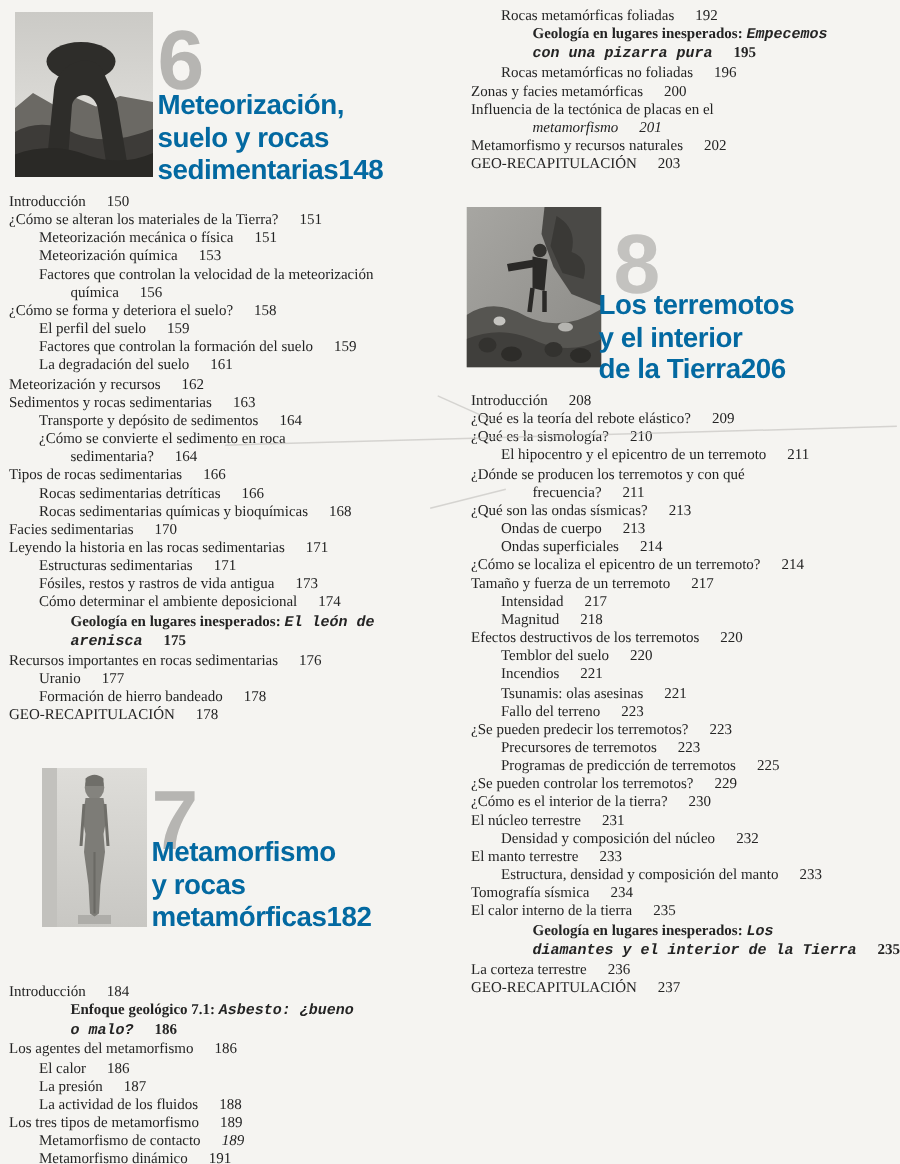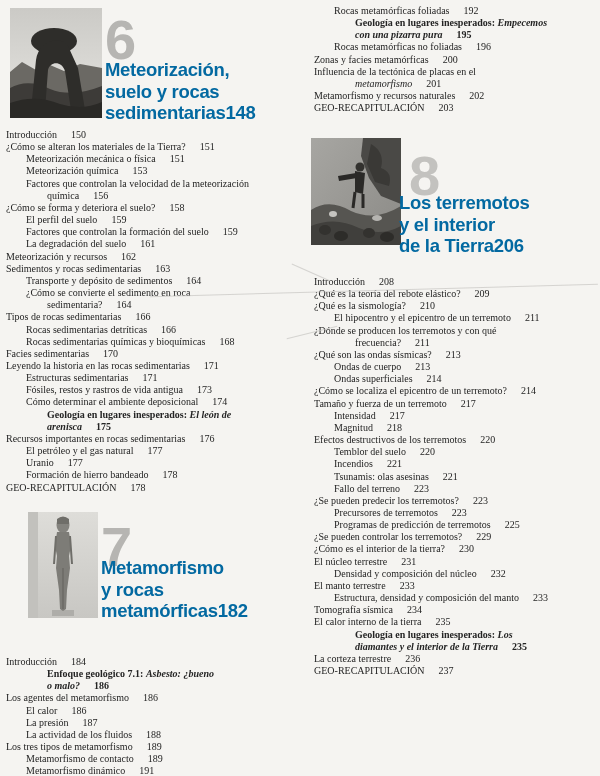--- a/index.html
+++ b/index.html
@@ -44,30 +44,30 @@
   .t-line.last{display:flex;}
 
   .toc-list{
     position:absolute;left:2px;width:288px;
     font-size:10px;line-height:12.15px;
   }
   .col2 .toc-list{left:6px;width:284px;}
   .l6{top:129px;}
   .l7a{top:656px;}
   .l7b{top:5px;}
-  .l8{top:276px;}
+  .l8{top:262px;}
 
   .toc-line{white-space:nowrap;}
   .ind1{padding-left:20px;}
   .ind2{padding-left:41px;}
   .seg.b{font-weight:bold;text-align:center;}
-  .seg.bi{font-weight:bold;font-style:italic;}
+  .seg.bi{font-weight:bold;font-style:italic;font-family:Liberation Mono, monospace;}
   .seg.i{font-style:italic;}
   .pg{margin-left:14px;}
-  .pg.i{text-align:center;}
+  .pg.i{font-style:italic;text-align:center;}
   .pg.b{font-weight:bold;}
 
   .artifact{position:absolute;background:#c3c2be;height:1px;opacity:.65;}
   .art1{left:150px;top:290px;width:448px;transform:rotate(-1.6deg);}
   .art2{left:290px;top:272px;width:42px;transform:rotate(24deg);}
   .art3{left:286px;top:332px;width:52px;transform:rotate(-14deg);}
 </style>
 </head>
 <body>
 
@@ -123,21 +123,20 @@
         <div class="toc-line ind1"><span class="seg n">Rocas sedimentarias detríticas</span><span class="pg ">166</span></div>
         <div class="toc-line ind1"><span class="seg n">Rocas sedimentarias químicas y bioquímicas</span><span class="pg ">168</span></div>
         <div class="toc-line ind0"><span class="seg n">Facies sedimentarias</span><span class="pg ">170</span></div>
         <div class="toc-line ind0"><span class="seg n">Leyendo la historia en las rocas sedimentarias</span><span class="pg ">171</span></div>
         <div class="toc-line ind1"><span class="seg n">Estructuras sedimentarias</span><span class="pg ">171</span></div>
         <div class="toc-line ind1"><span class="seg n">Fósiles, restos y rastros de vida antigua</span><span class="pg ">173</span></div>
         <div class="toc-line ind1"><span class="seg n">Cómo determinar el ambiente deposicional</span><span class="pg ">174</span></div>
         <div class="toc-line ind2"><span class="seg b">Geología en lugares inesperados: </span><span class="seg bi">El león de</span></div>
         <div class="toc-line ind2"><span class="seg bi">arenisca</span><span class="pg b">175</span></div>
         <div class="toc-line ind0"><span class="seg n">Recursos importantes en rocas sedimentarias</span><span class="pg ">176</span></div>
-        <div class="toc-line ind1"><span class="seg n">El petróleo y el gas natural</span><span class="pg ">177</span></div>
         <div class="toc-line ind1"><span class="seg n">Uranio</span><span class="pg ">177</span></div>
         <div class="toc-line ind1"><span class="seg n">Formación de hierro bandeado</span><span class="pg ">178</span></div>
         <div class="toc-line ind0"><span class="seg n">GEO-RECAPITULACIÓN</span><span class="pg ">178</span></div>
       </div>
 
     <section class="ch-block ch7">
       <div class="photo photo7">
         <svg viewBox="0 0 70 106" preserveAspectRatio="none">
           <defs>
             <linearGradient id="bg7" x1="0" y1="0" x2="0" y2="1">

